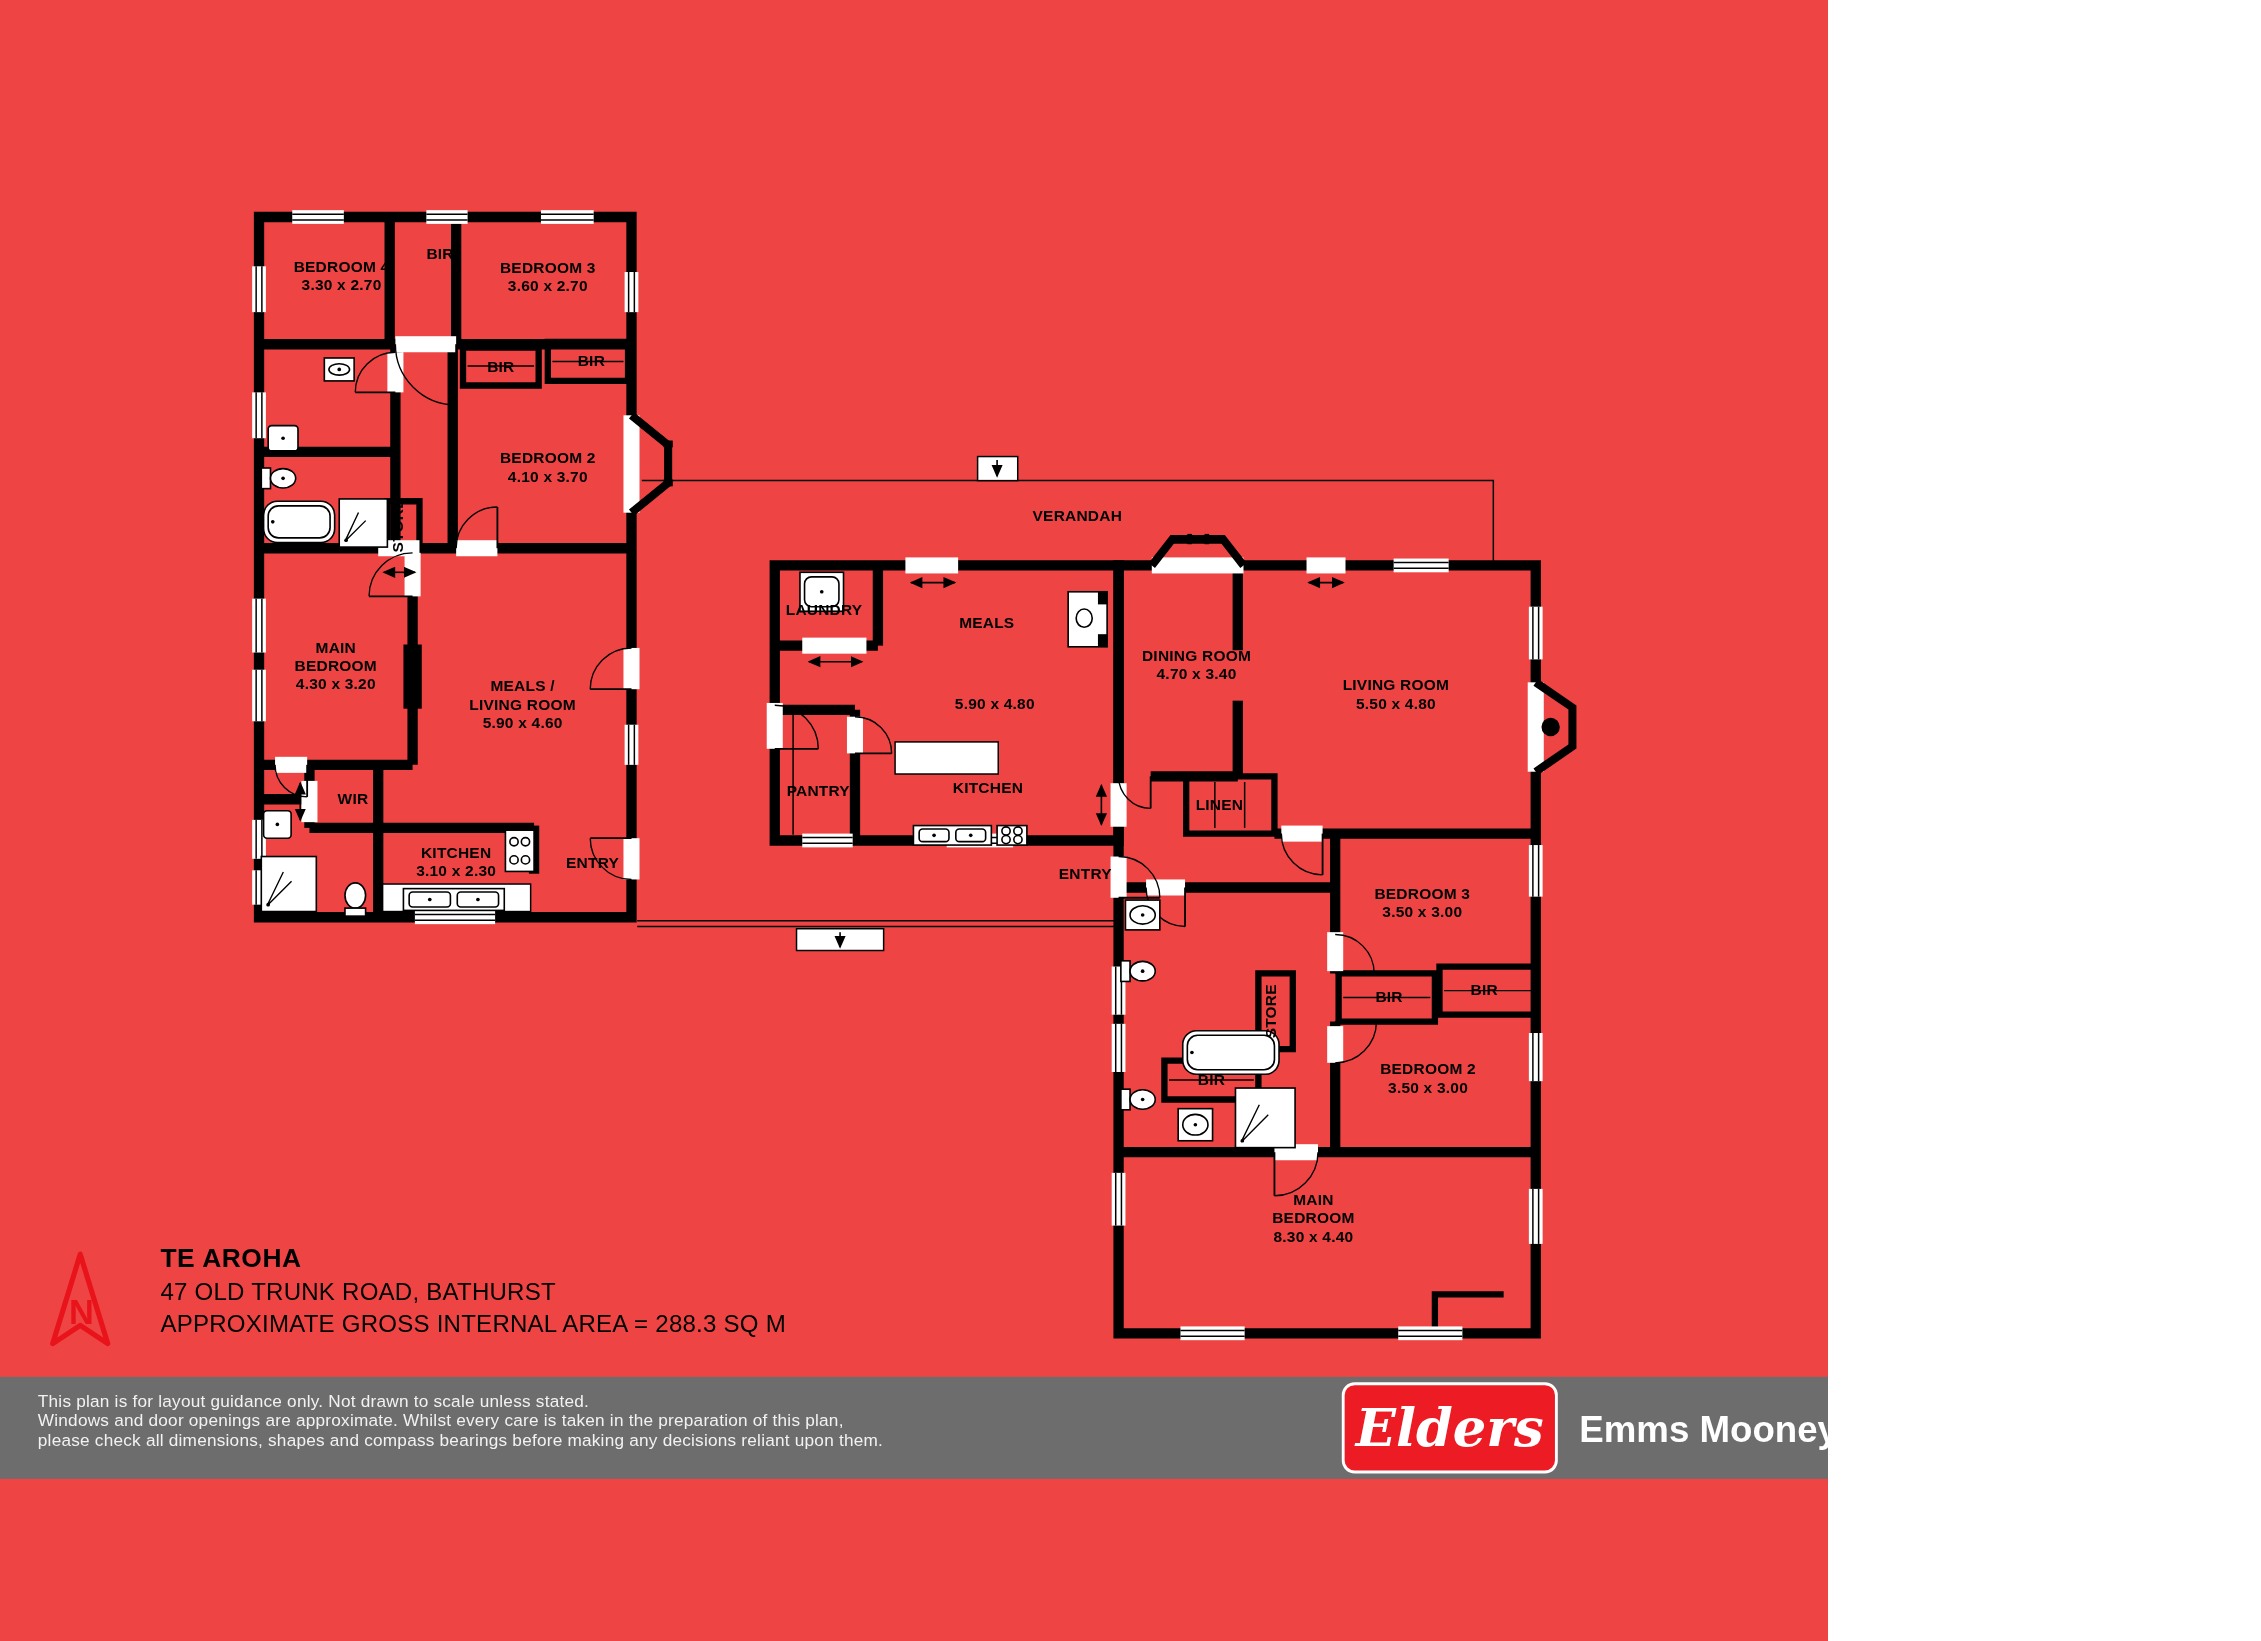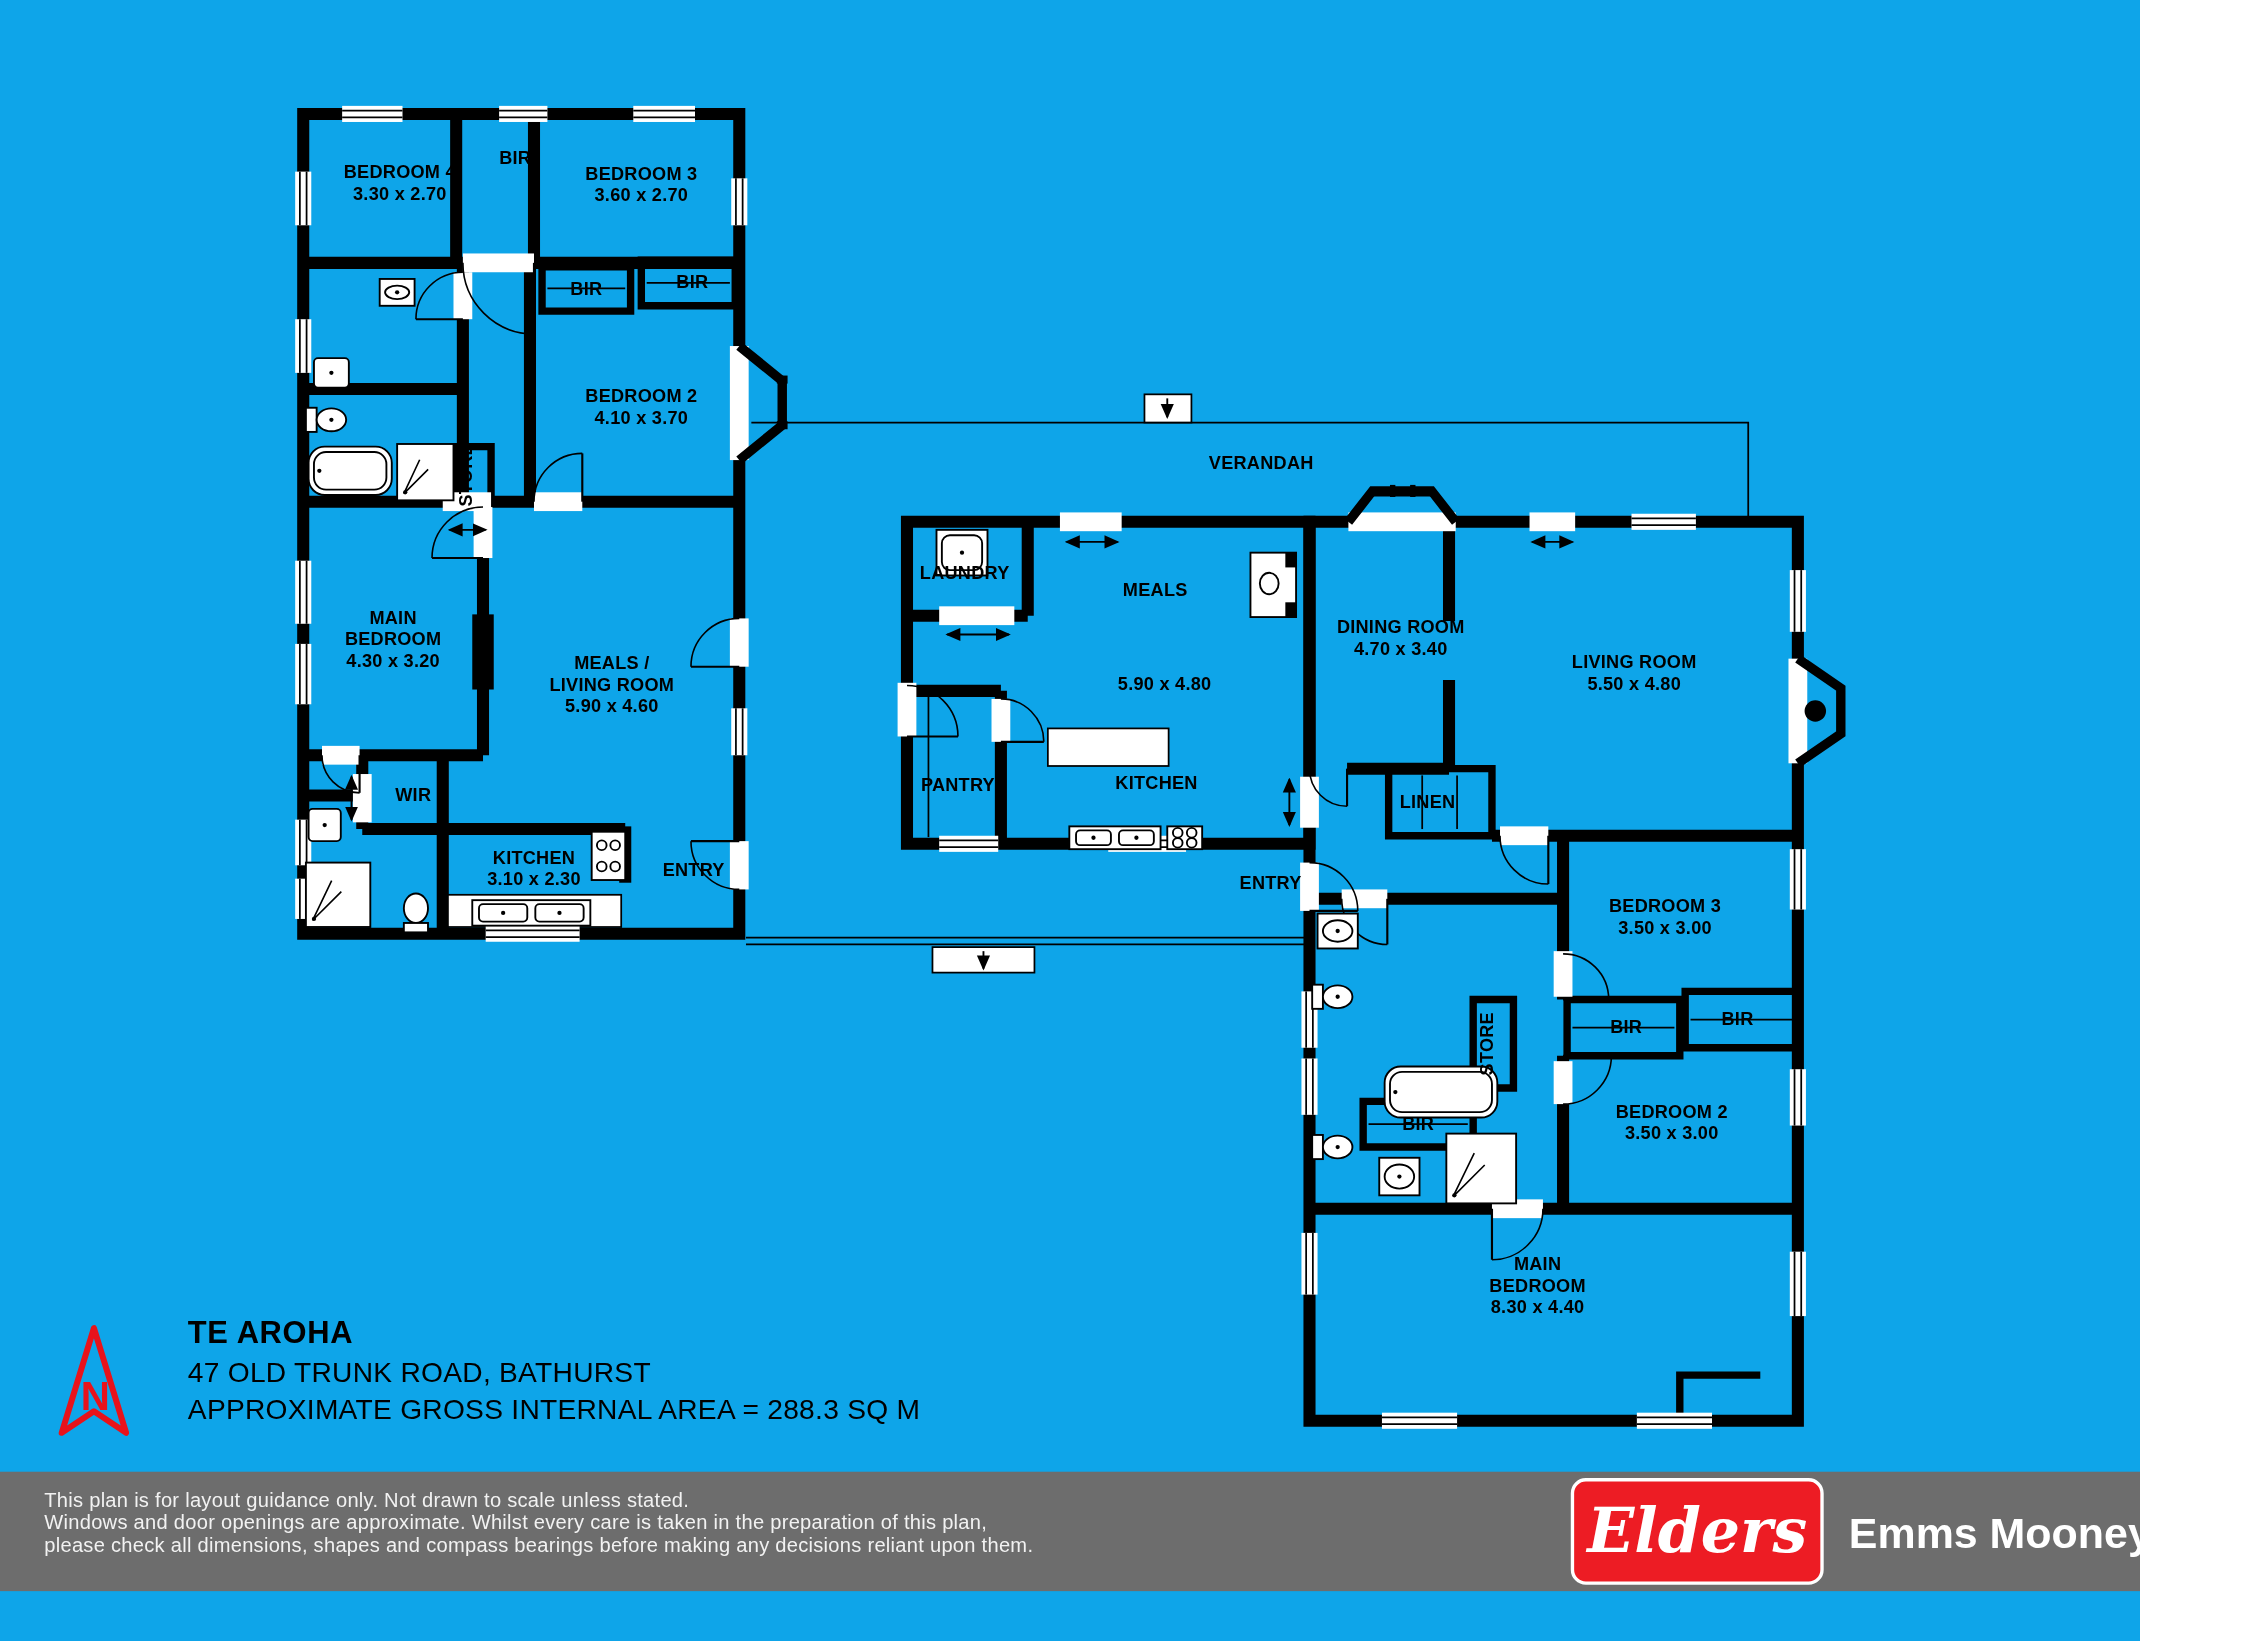--- a/index.html
+++ b/index.html
@@ -1,16 +1,16 @@
 <!DOCTYPE html>
 <html style="font-size:11.3px"><head>
 <meta charset="utf-8">
 <style>
   html,body{margin:0;padding:0;background:#fff;}
-  .page{position:relative;width:2140px;height:1642px;background:#0ea5e9;overflow:hidden;}
+  .page{position:relative;width:1828px;height:1642px;background:#ef4444;overflow:hidden;}
   svg{display:block;width:100%;height:100%;}
   text{font-family:"Liberation Sans",sans-serif;fill:#000;}
   .room-label{font-weight:bold;font-size:13.5px;letter-spacing:.2px;text-anchor:middle;}
   .title-name{font-weight:bold;font-size:23px;letter-spacing:.5px;}
   .title-line{font-size:21px;letter-spacing:.2px;}
   .disc{font-size:15px;fill:#f2f2f2;letter-spacing:.2px;}
   .brand-script{font-family:"DejaVu Serif",serif;font-style:italic;font-weight:bold;font-size:46px;fill:#fff;text-anchor:middle;}
   .agency{font-weight:bold;font-size:32px;fill:#fff;}
   .compass-n{font-weight:bold;font-size:30px;fill:#e8131b;text-anchor:middle;}
 </style>

